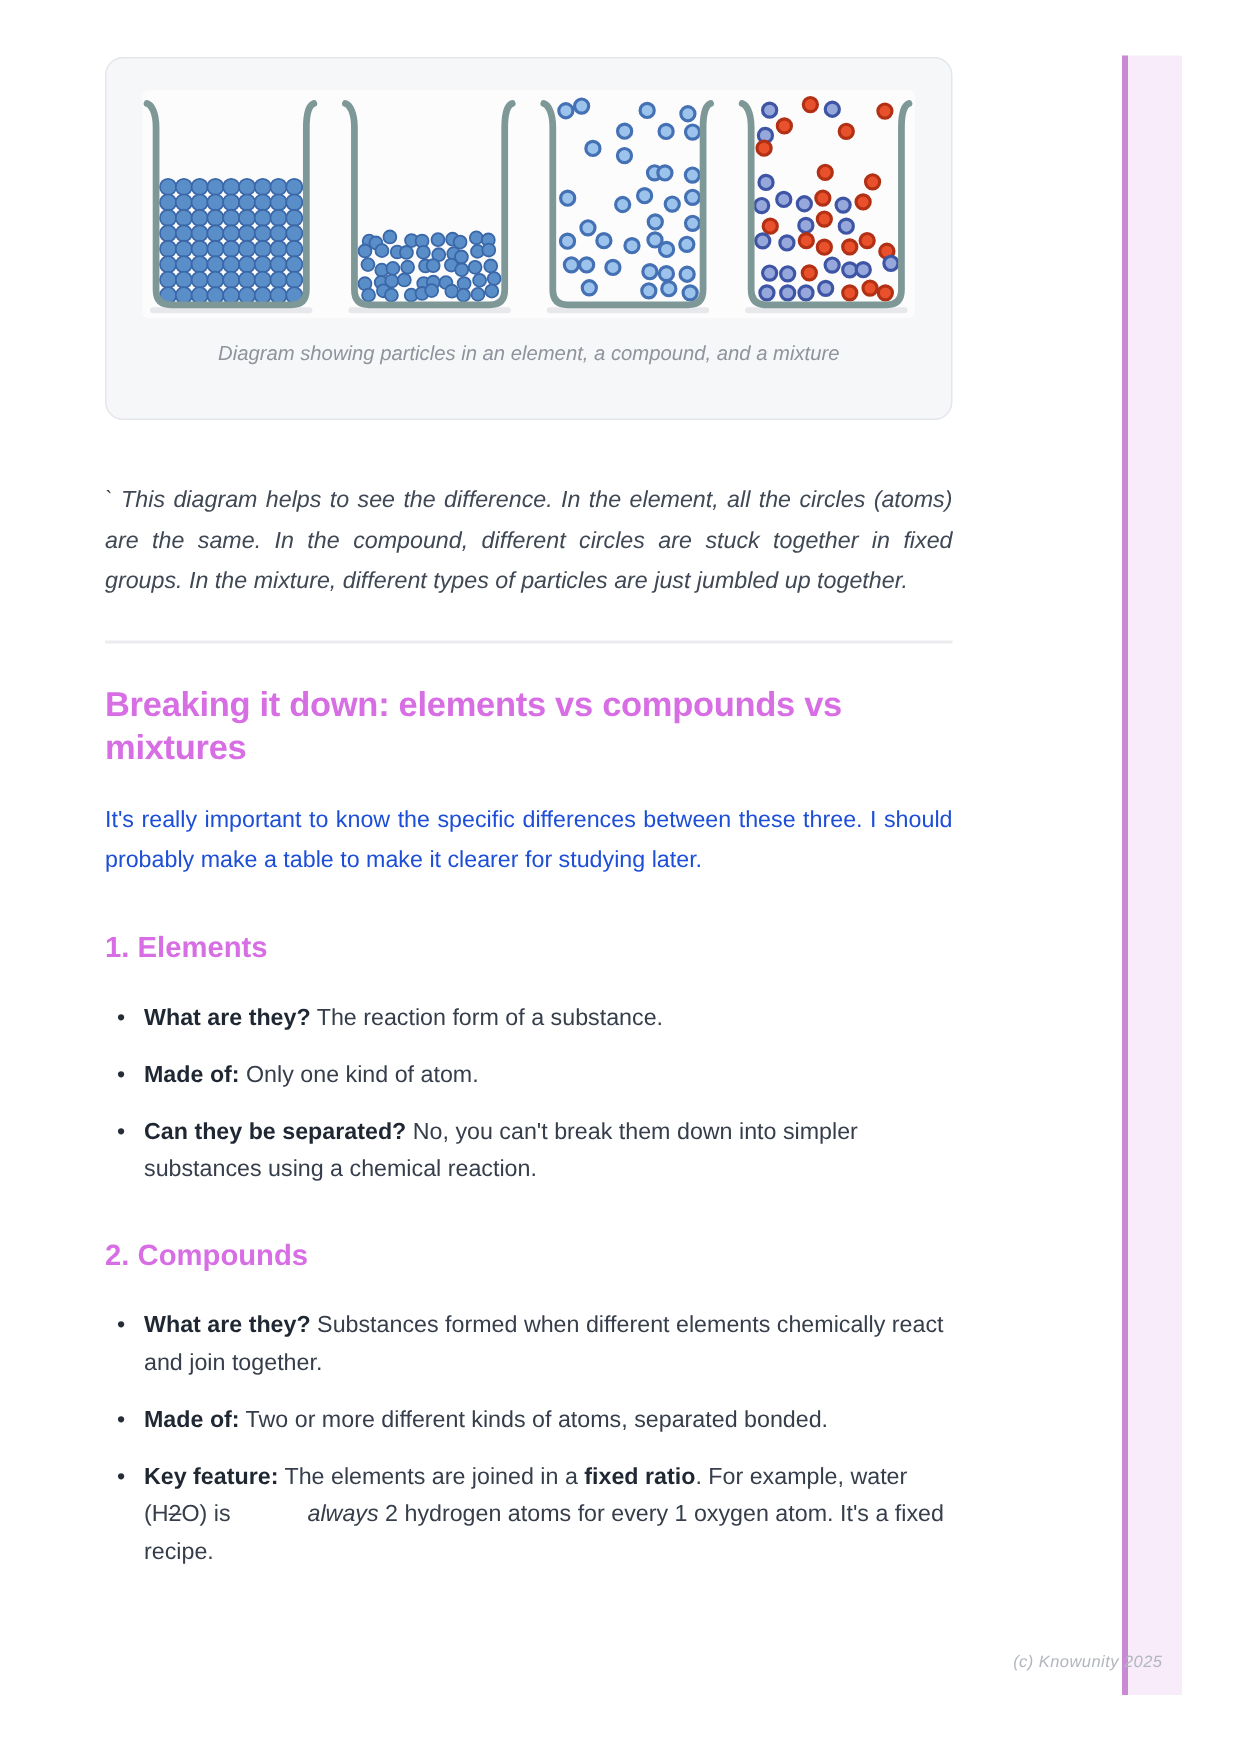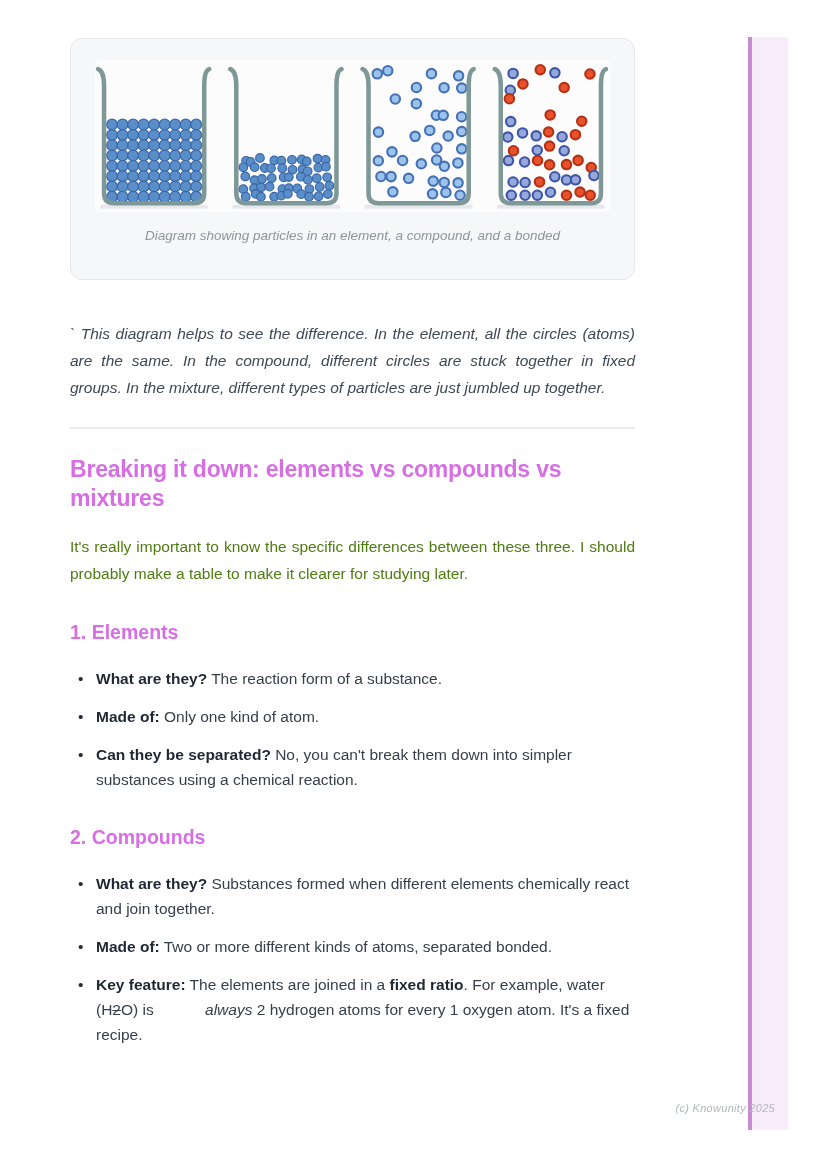--- a/index.html
+++ b/index.html
@@ -36,21 +36,21 @@
   }
   hr.divider{
     border:none;border-top:2px solid #ececef;margin:26px 0 0 0;
   }
   h2.section-heading{
     margin:26px 0 0 0;font-size:23px;line-height:29px;font-weight:700;
     color:#d76ee4;letter-spacing:-0.2px;
   }
   .section-intro{
     margin:20px 0 0 0;text-align:justify;
-    font-size:15.5px;line-height:27px;color:#4d7c0f;
+    font-size:15.5px;line-height:27px;color:#1d4ed8;
   }
   h3.sub-heading{
     margin:34px 0 22px 0;font-size:19.5px;font-weight:700;color:#d76ee4;
   }
   ul.bullet-list{margin:0;padding:0;list-style:none;}
   ul.bullet-list li{
     position:relative;padding-left:26px;margin-bottom:13px;
     font-size:15.5px;line-height:25px;color:#363e4b;
   }
   ul.bullet-list li::before{
@@ -287,21 +287,21 @@
             <circle cx="429.3" cy="135.0" r="4.7" fill="#96a7dc" stroke="#3d55a4" stroke-width="2.1"></circle>
             <circle cx="441.5" cy="135.0" r="4.7" fill="#96a7dc" stroke="#3d55a4" stroke-width="2.1"></circle>
             <circle cx="454.6" cy="132.0" r="4.7" fill="#96a7dc" stroke="#3d55a4" stroke-width="2.1"></circle>
             <circle cx="470.6" cy="135.0" r="4.7" fill="#e8512b" stroke="#b23014" stroke-width="2.1"></circle>
             <circle cx="484.1" cy="131.8" r="4.7" fill="#e8512b" stroke="#b23014" stroke-width="2.1"></circle>
             <circle cx="494.3" cy="135.0" r="4.7" fill="#e8512b" stroke="#b23014" stroke-width="2.1"></circle>
             <path d="M 399 9 C 402 10 405 15 405 25 L 405 133 Q 405 143 415 143 L 495 143 Q 505 143 505 133 L 505 25 C 505 15 507 10 510 9" fill="none" stroke="#7d9896" stroke-width="4.5" stroke-linecap="round" stroke-linejoin="round"></path>
           </g>
         </svg>
     </div>
-    <div class="figure-caption">Diagram showing particles in an element, a compound, and a bonded</div>
+    <div class="figure-caption">Diagram showing particles in an element, a compound, and a mixture</div>
   </div>
 
   <p class="intro-para">` This diagram helps to see the difference. In the element, all the circles (atoms) are the same. In the compound, different circles are stuck together in fixed groups. In the mixture, different types of particles are just jumbled up together.</p>
 
   <hr class="divider">
 
   <h2 class="section-heading">Breaking it down: elements vs compounds vs mixtures</h2>
 
   <p class="section-intro">It's really important to know the specific differences between these three. I should probably make a table to make it clearer for studying later.</p>
 

